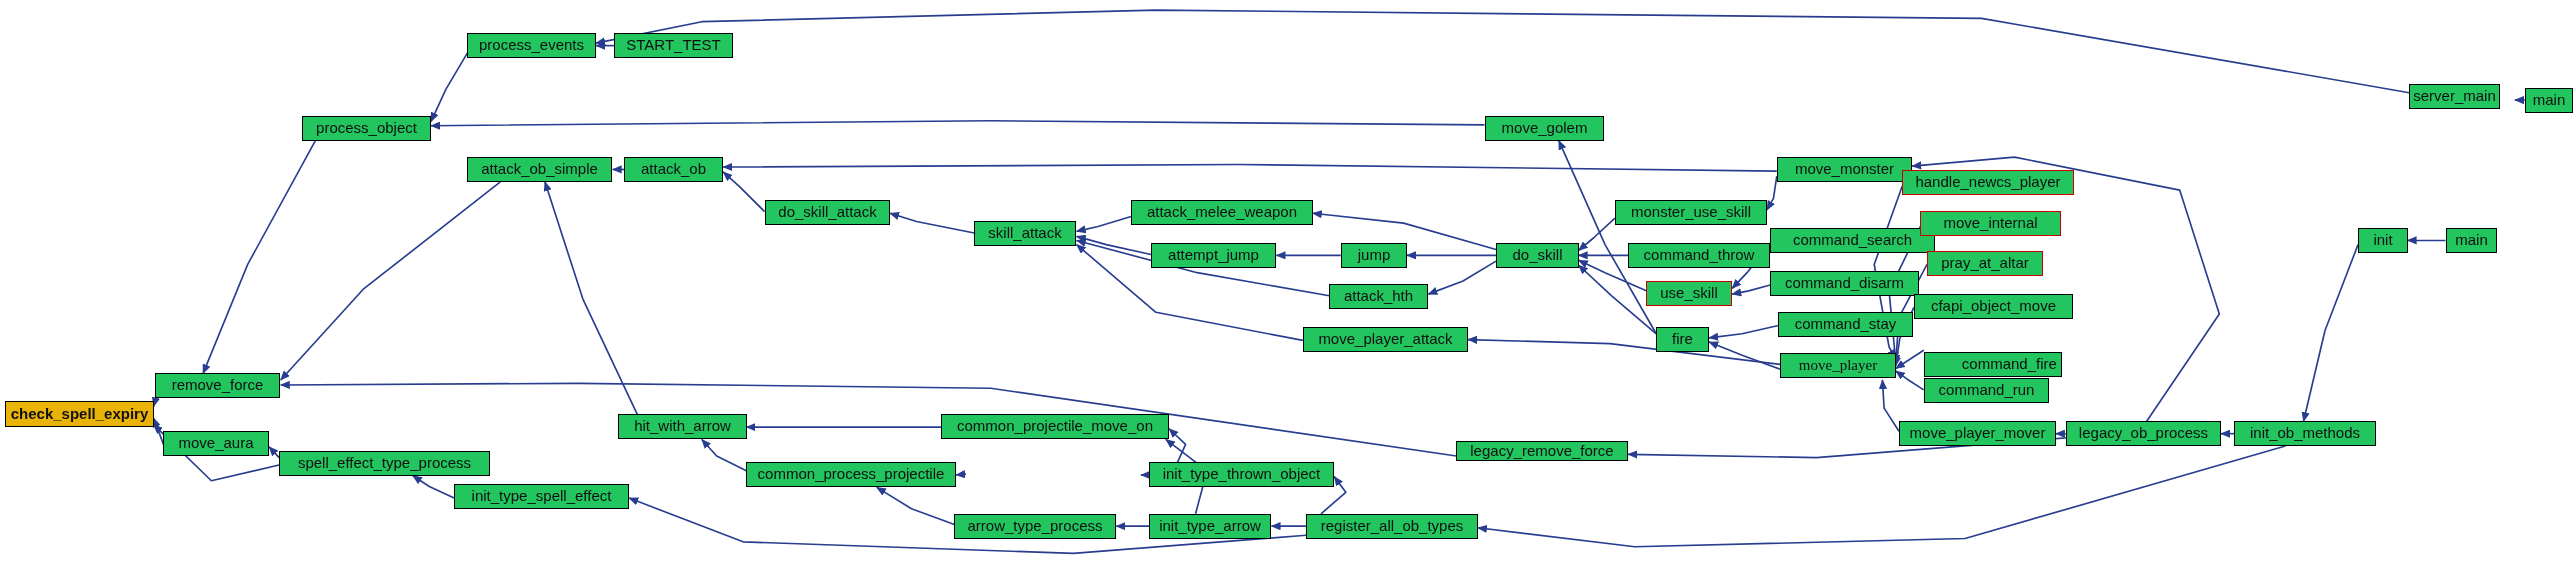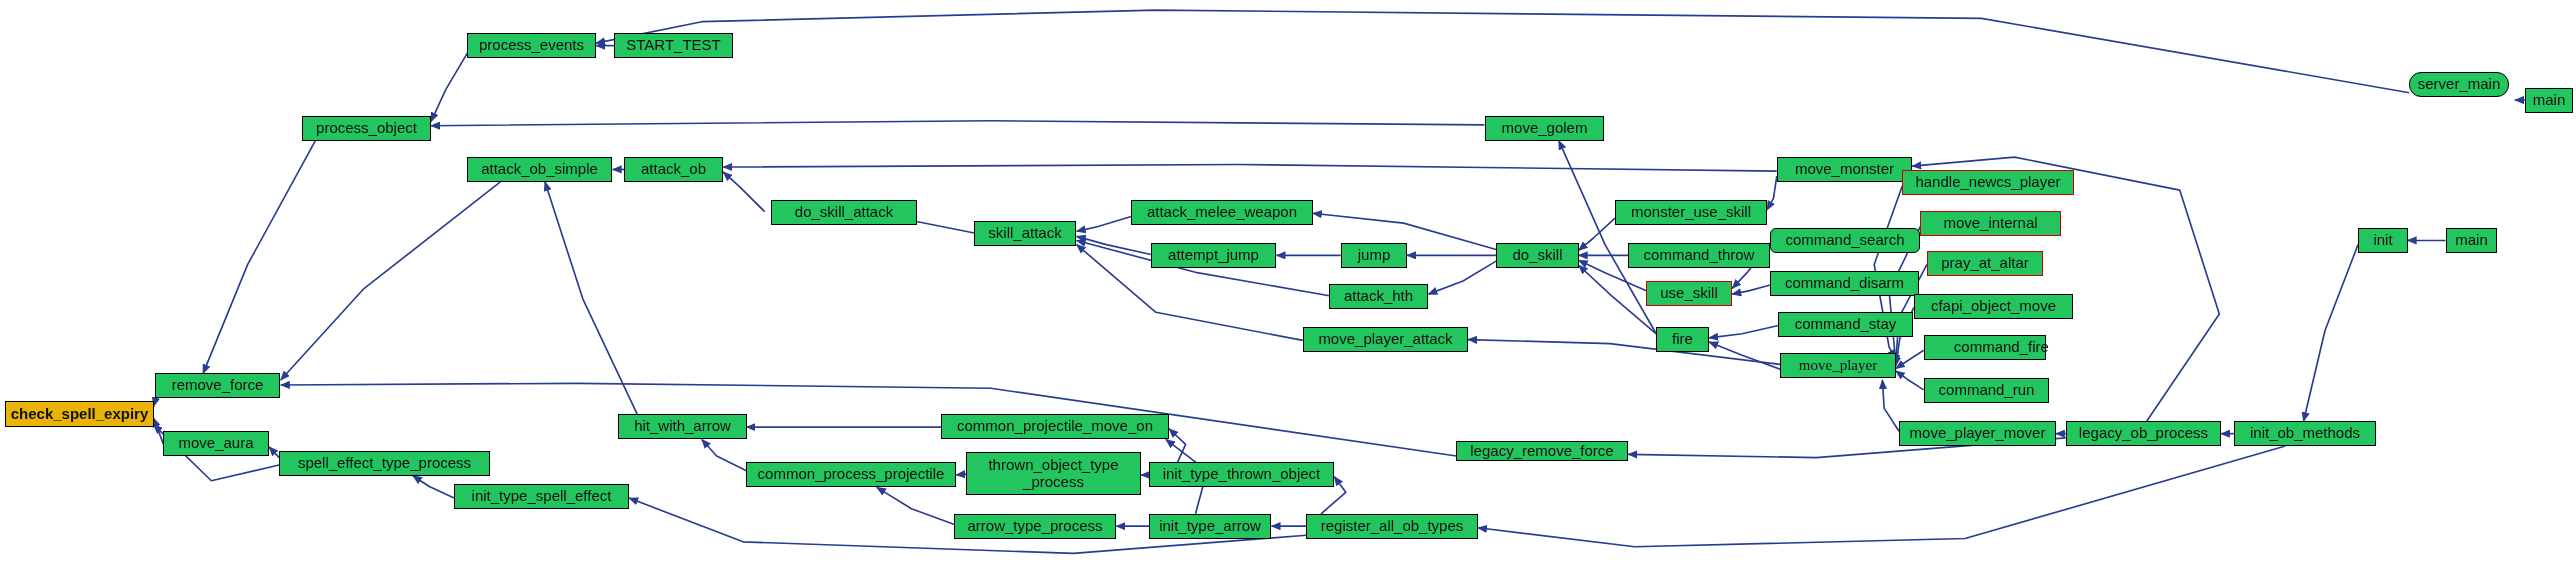--- a/index.html
+++ b/index.html
@@ -89,59 +89,57 @@
       <path d="M1448,622 L1462,570 L1412,532" fill="none" stroke="#283d8f" stroke-width="2" stroke-linejoin="round" marker-end="url(#arr)"></path>
       <path d="M1582,637 L1540,637" fill="none" stroke="#283d8f" stroke-width="2" stroke-linejoin="round" marker-end="url(#arr)"></path>
       <path d="M1600,622 L1630,596 L1616,577" fill="none" stroke="#283d8f" stroke-width="2" stroke-linejoin="round" marker-end="url(#arr)"></path>
     </svg>
     <div class="node root" style="left: 5px; top: 401px; width: 149px; height: 26.4px;">check_spell_expiry</div>
     <div class="node" style="left: 467px; top: 33px; width: 129px; height: 25px;">process_events</div>
     <div class="node" style="left: 614px; top: 33px; width: 119px; height: 25px;">START_TEST</div>
     <div class="node" style="left: 302px; top: 116px; width: 129px; height: 25px;">process_object</div>
     <div class="node" style="left: 467px; top: 157px; width: 145px; height: 25px;">attack_ob_simple</div>
     <div class="node" style="left: 624px; top: 157px; width: 99px; height: 25px;">attack_ob</div>
-    <div class="node" style="left: 765px; top: 200px; width: 146px; height: 25px; margin-left: 6px;">do_skill_attack</div>
+    <div class="node" style="left: 765px; top: 200px; width: 125px; height: 25px;">do_skill_attack</div>
     <div class="node" style="left: 974px; top: 221px; width: 102px; height: 25px;">skill_attack</div>
     <div class="node" style="left: 1131px; top: 200px; width: 182px; height: 25px;">attack_melee_weapon</div>
     <div class="node" style="left: 1151px; top: 243px; width: 125px; height: 25px;">attempt_jump</div>
     <div class="node" style="left: 1341px; top: 243px; width: 66px; height: 25px;">jump</div>
     <div class="node" style="left: 1329px; top: 284px; width: 99px; height: 25px;">attack_hth</div>
     <div class="node" style="left: 1303px; top: 327px; width: 165px; height: 25px;">move_player_attack</div>
     <div class="node" style="left: 1485px; top: 116px; width: 119px; height: 25px;">move_golem</div>
     <div class="node" style="left: 1777px; top: 157px; width: 135px; height: 25px;">move_monster</div>
     <div class="node" style="left: 1615px; top: 200px; width: 152px; height: 25px;">monster_use_skill</div>
     <div class="node" style="left: 1496px; top: 243px; width: 83px; height: 25px;">do_skill</div>
     <div class="node" style="left: 1628px; top: 243px; width: 142px; height: 25px;">command_throw</div>
     <div class="node red" style="left: 1646px; top: 281px; width: 86px; height: 25px;">use_skill</div>
     <div class="node" style="left: 1656px; top: 327px; width: 53px; height: 25px;">fire</div>
-    <div class="node" style="left: 1770px; top: 228px; width: 150px; height: 25px; border-radius: 6px;">command_search</div>
+    <div class="node" style="left: 1770px; top: 228px; width: 165px; height: 25px;">command_search</div>
     <div class="node" style="left: 1770px; top: 271px; width: 149px; height: 25px;">command_disarm</div>
     <div class="node" style="left: 1778px; top: 312px; width: 135px; height: 25px;">command_stay</div>
     <div class="node" style="left: 1780px; top: 353px; width: 116px; height: 25px; font-family: Liberation Serif, serif;">move_player</div>
     <div class="node red" style="left: 1902px; top: 170px; width: 172px; height: 25px;">handle_newcs_player</div>
     <div class="node red" style="left: 1920px; top: 211px; width: 141px; height: 25px;">move_internal</div>
     <div class="node red" style="left: 1927px; top: 251px; width: 116px; height: 25px;">pray_at_altar</div>
     <div class="node" style="left: 1914px; top: 294px; width: 159px; height: 25px;">cfapi_object_move</div>
-    <div class="node" style="left: 1924px; top: 335px; width: 122px; height: 25px; padding-left: 36px;">command_fire</div>
+    <div class="node" style="left: 1924px; top: 352px; width: 138px; height: 25px; padding-left: 36px;">command_fire</div>
     <div class="node" style="left: 1924px; top: 378px; width: 125px; height: 25px;">command_run</div>
     <div class="node" style="left: 1899px; top: 421px; width: 157px; height: 25px;">move_player_mover</div>
     <div class="node" style="left: 2066px; top: 421px; width: 155px; height: 25px;">legacy_ob_process</div>
     <div class="node" style="left: 2234px; top: 421px; width: 142px; height: 25px;">init_ob_methods</div>
     <div class="node" style="left: 2358px; top: 228px; width: 50px; height: 25px;">init</div>
     <div class="node" style="left: 2446px; top: 228px; width: 51px; height: 25px;">main</div>
-    <div class="node" style="left: 2409px; top: 72px; width: 100px; height: 25px; border-radius: 12px;">server_main</div>
+    <div class="node" style="left: 2409px; top: 84px; width: 91px; height: 25px;">server_main</div>
     <div class="node" style="left: 2525px; top: 88px; width: 48px; height: 25px;">main</div>
     <div class="node" style="left: 155px; top: 373px; width: 125px; height: 25px;">remove_force</div>
     <div class="node" style="left: 163px; top: 431px; width: 106px; height: 25px;">move_aura</div>
     <div class="node" style="left: 279px; top: 451px; width: 211px; height: 25px;">spell_effect_type_process</div>
     <div class="node" style="left: 454px; top: 484px; width: 175px; height: 25px;">init_type_spell_effect</div>
     <div class="node" style="left: 618px; top: 414px; width: 129px; height: 25px;">hit_with_arrow</div>
     <div class="node" style="left: 941px; top: 414px; width: 228px; height: 25px;">common_projectile_move_on</div>
     <div class="node" style="left: 746px; top: 462px; width: 210px; height: 25px;">common_process_projectile</div>
-    <div class="node" style="left: 966px; top: 452px; width: 175px; height: 43px;">thrown_object_type
-_process</div>
     <div class="node" style="left: 1149px; top: 462px; width: 185px; height: 25px;">init_type_thrown_object</div>
     <div class="node" style="left: 954px; top: 514px; width: 162px; height: 25px;">arrow_type_process</div>
     <div class="node" style="left: 1149px; top: 514px; width: 122px; height: 25px;">init_type_arrow</div>
     <div class="node" style="left: 1306px; top: 514px; width: 172px; height: 25px;">register_all_ob_types</div>
     <div class="node" style="left: 1456px; top: 441px; width: 172px; height: 20px;">legacy_remove_force</div>
   </div>
 
 
 </body></html>

